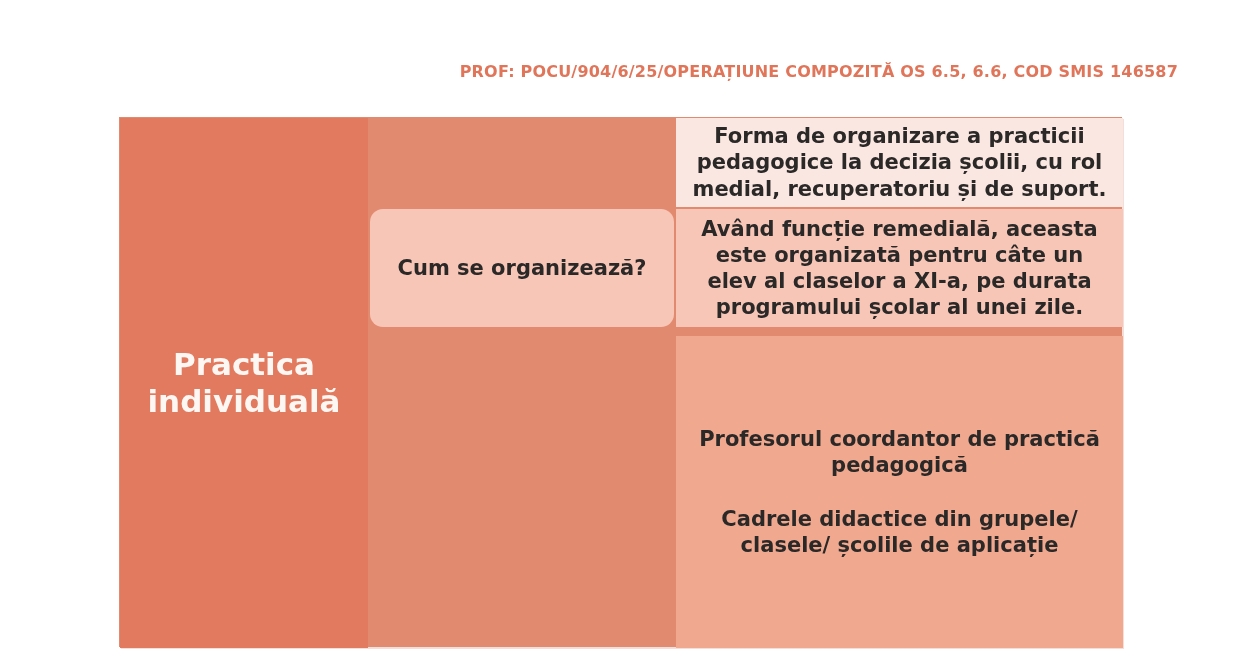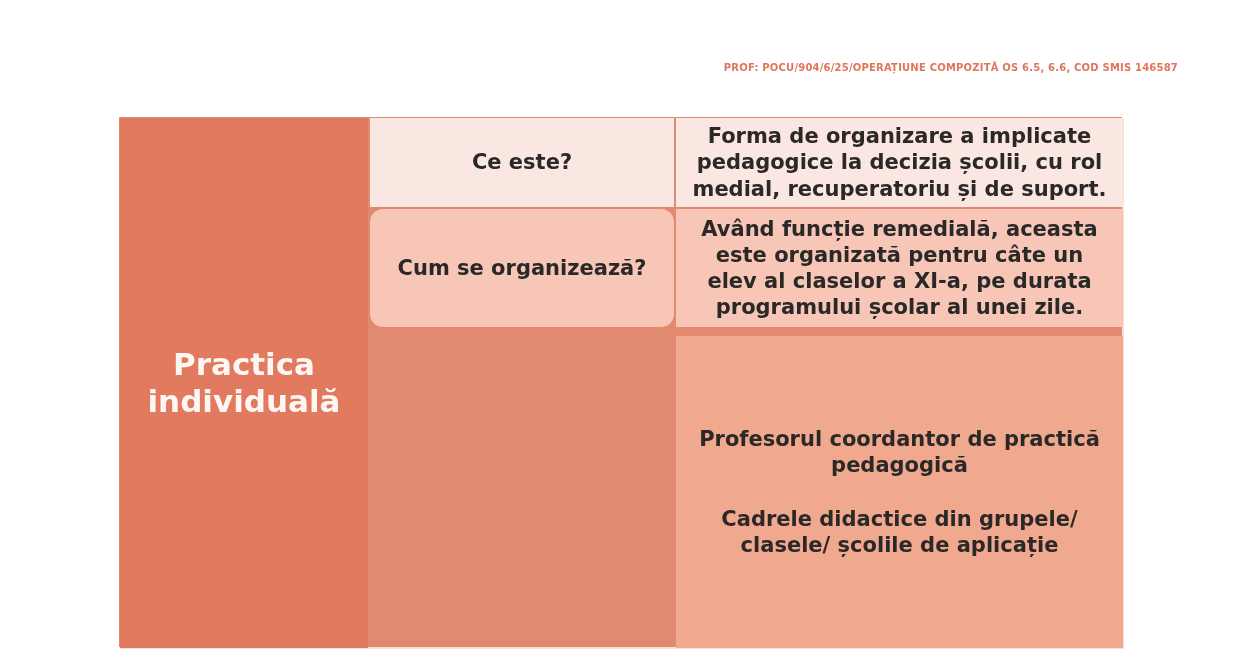--- a/index.html
+++ b/index.html
@@ -7,21 +7,21 @@
     width: 1241px; height: 669px;
     background: #ffffff;
     font-family: "DejaVu Sans", "Liberation Sans", sans-serif;
     overflow: hidden;
   }
   .page { position: relative; width: 1241px; height: 669px; background: #ffffff; }
 
   .project-code {
     position: absolute;
     top: 62px; right: 63px;
-    font-size: 10px;
+    font-size: 16px;
     font-weight: bold;
     letter-spacing: 0.2px;
     color: #e0755a;
     white-space: pre;
   }
 
   .practice-table {
     position: absolute;
     left: 119px; top: 117px;
     width: 1003px; height: 530px;
@@ -71,23 +71,22 @@
 
 <div class="page">
 
   <div class="project-code">PROF: POCU/904/6/25/OPERAȚIUNE COMPOZITĂ OS 6.5, 6.6, COD SMIS 146587</div>
 
   <div class="practice-table">
 
     <div class="cell row-header">Practica
 individuală</div>
 
-    <div class="cell q-cell row1" style="grid-column:2; grid-row:1;">Ce este?</div>
 
-    <div class="cell a-cell row1" style="grid-column:3; grid-row:1;">Forma de organizare a implicate
+    <div class="cell a-cell row1" style="grid-column:3; grid-row:1;">Forma de organizare a practicii
 pedagogice la decizia școlii, cu rol
 medial, recuperatoriu și de suport.</div>
 
     <div class="cell q-cell row2" style="grid-column:2; grid-row:2;border-radius:13px;">Cum se organizează?</div>
 
     <div class="cell a-cell row2" style="grid-column:3; grid-row:2;">Având funcție remedială, aceasta
 este organizată pentru câte un
 elev al claselor a XI-a, pe durata
 programului școlar al unei zile.</div>
 

